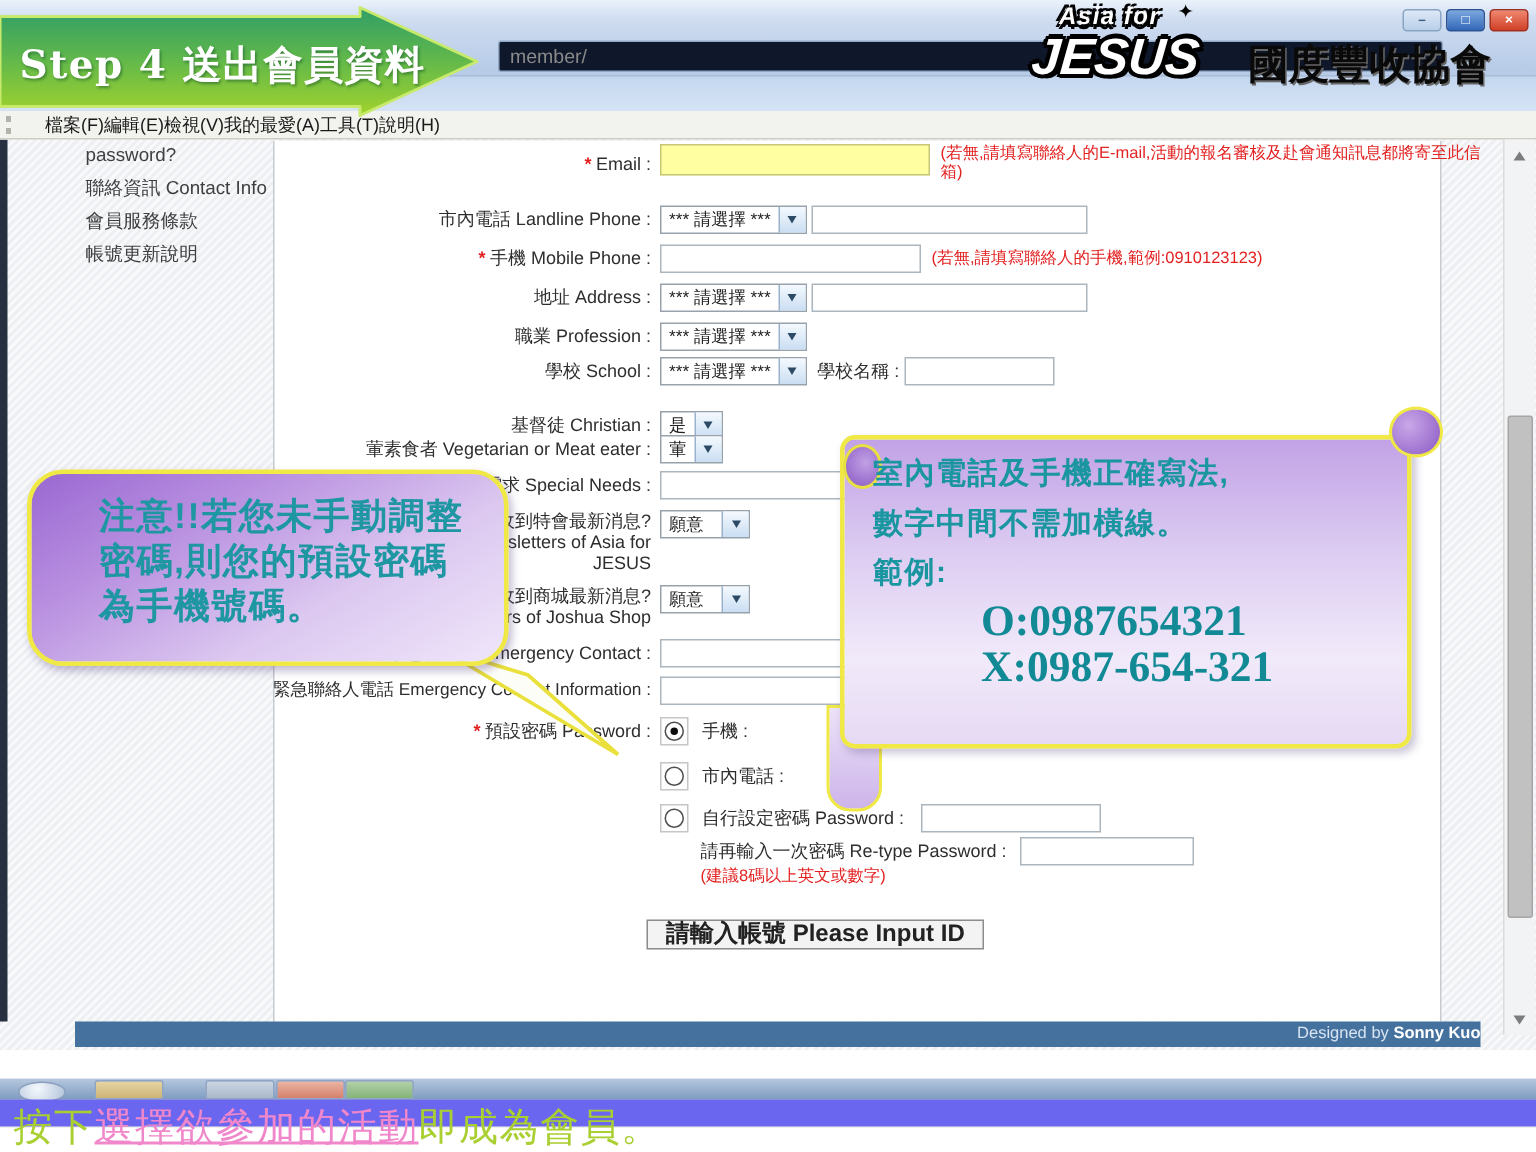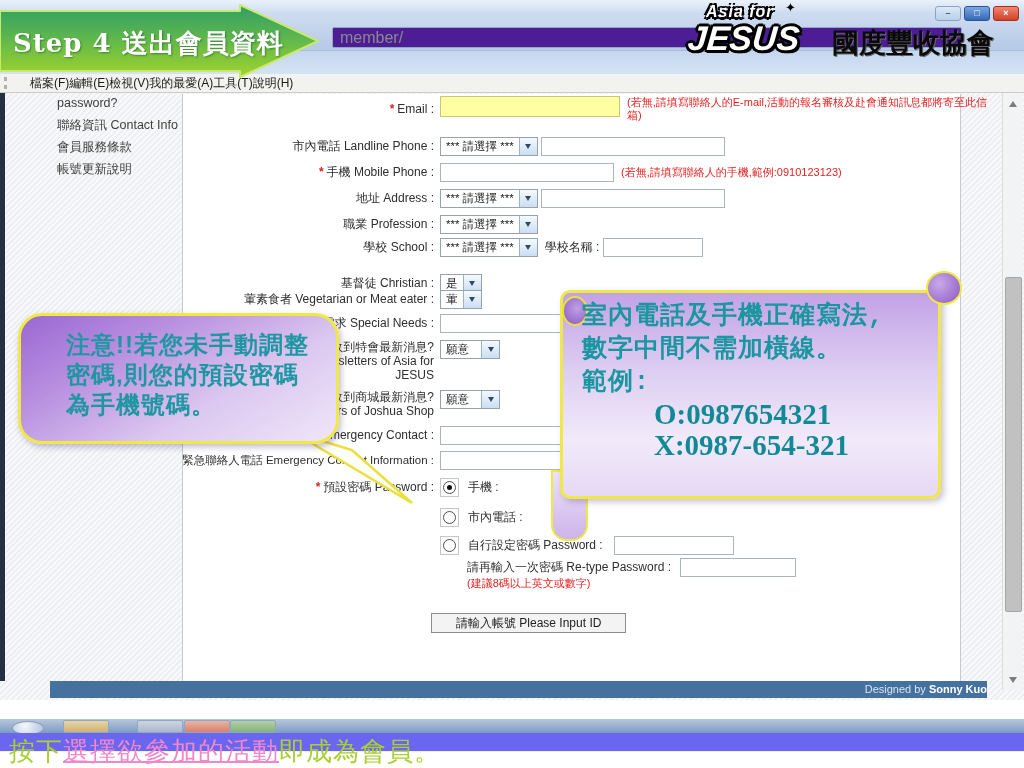--- a/index.html
+++ b/index.html
@@ -4,22 +4,22 @@
 <style>
   html,body{margin:0;padding:0;background:#888;}
   .slide{position:relative;width:1024px;height:768px;background:#fff;overflow:hidden;
          font-family:"Liberation Sans",sans-serif;}
 
   
   .chrome{position:absolute;top:0;left:0;width:1024px;height:74px;
           background:linear-gradient(#eaf2fb 0%,#cfdcf0 18%,#b8cce8 60%,#b4c9e6 100%);}
   .toolbar-line{position:absolute;top:50px;left:0;width:1024px;height:24px;
           background:linear-gradient(#c4d7ef,#d6e3f5);border-top:1px solid #a9bdd9;}
-  .addr{position:absolute;top:27px;left:332px;width:630px;height:21px;background:#4c1d95;
-        border:1px solid #90a8c6;border-radius:2px;font-size:16px;color:#8a8a8a;
+  .addr{position:absolute;top:27px;left:332px;width:630px;height:21px;background:#0f172a;
+        border:1px solid #90a8c6;border-radius:2px;font-size:13px;color:#8a8a8a;
         line-height:19px;padding-left:7px;box-sizing:border-box;z-index:5;}
   .win-btns{position:absolute;top:6px;right:5px;display:flex;gap:3px;z-index:45;}
   .wb{width:26px;height:15px;border-radius:3px;font-size:9px;line-height:13px;text-align:center;
       font-weight:bold;box-sizing:border-box;}
   .wb.min{background:linear-gradient(#dde9f7,#b9cfe8);border:1px solid #8aa4c4;color:#3a5a80;}
   .wb.res{background:linear-gradient(#7aa8e0,#3468b8);border:1px solid #2a5494;color:#fff;}
   .wb.close{background:linear-gradient(#f08870,#d04028);border:1px solid #a03020;color:#fff;}
 
   .menubar{position:absolute;top:74px;left:0;width:1024px;height:19px;background:#f2f2ee;
            border-bottom:1px solid #cdcdc5;display:flex;align-items:center;
@@ -53,22 +53,22 @@
   .sel-a::after{content:"";border-left:3.5px solid transparent;border-right:3.5px solid transparent;
          border-top:5px solid #2c4a66;}
   .radio{width:17px;height:17px;border:1px solid #c6c6c6;background:#fdfdfd;display:flex;
          align-items:center;justify-content:center;flex:none;cursor:pointer;}
   .radio .c{width:11px;height:11px;border:1px solid #4e4e4e;border-radius:50%;background:#fff;
          display:flex;align-items:center;justify-content:center;}
   .radio.checked .c::after{content:"";width:5px;height:5px;border-radius:50%;background:#0c0c0c;}
   .pwblock{position:absolute;left:257px;top:384px;font-size:12px;color:#2e2e2e;width:500px;}
   .pwrow{position:absolute;display:flex;align-items:center;gap:9px;}
   .rednote{position:absolute;color:#e32222;font-size:11px;}
-  .btn-id{position:absolute;left:248px;top:519px;height:20px;padding:0 24px;background:#f3f3f3;
-          border:1px solid #8c8c8c;font-size:12px;color:#222;line-height:18px;cursor:pointer;}
+  .btn-id{position:absolute;left:248px;top:519px;height:20px;padding:0 12px;background:#f3f3f3;
+          border:1px solid #8c8c8c;font-size:16px;color:#222;line-height:18px;cursor:pointer;font-weight:bold;}
 
   .sitefooter{position:absolute;top:681px;left:50px;width:937px;height:17px;background:#44719e;
           color:#d8e4f2;font-size:11px;text-align:right;line-height:17px;z-index:2;}
   .sitefooter b{color:#fff;}
 
   .scrollbar{position:absolute;top:93px;right:1px;width:20px;height:597px;background:#f2f3f5;
           border-left:1px solid #dcdcdc;z-index:4;}
   .sb-btn{position:absolute;left:0;width:20px;height:18px;display:flex;align-items:center;
           justify-content:center;cursor:pointer;}
   .sb-up{top:2px;}.sb-down{bottom:2px;}
@@ -129,21 +129,21 @@
           border:3px solid #efe845;border-radius:10px;box-sizing:border-box;z-index:32;
           background:linear-gradient(180deg,#c2a2e6 0%,#ddcdf2 38%,#f1eafa 72%,#e6d9f4 100%);
           box-shadow:3px 3px 6px rgba(80,60,120,.3);}
   .scroll-curl-r{position:absolute;left:926px;top:271px;width:36px;height:34px;border-radius:50%;
           background:radial-gradient(circle at 35% 35%,#c9a8e8,#8a58c4);
           border:2px solid #efe845;box-sizing:border-box;z-index:34;}
   .scroll-curl-l{position:absolute;left:562px;top:296px;width:26px;height:30px;border-radius:50%;
           background:radial-gradient(circle at 60% 40%,#c0a0e4,#8a58c4);
           border:2px solid #e8e040;box-sizing:border-box;z-index:34;}
   .scroll-text{position:absolute;left:582px;top:300px;z-index:35;color:#1a96a0;font-weight:bold;}
-  .scroll-line{font-size:25px;line-height:33px;letter-spacing:1px;font-family:Liberation Mono, monospace;}
+  .scroll-line{font-size:20px;line-height:33px;letter-spacing:1px;}
   .scroll-ex{font-family:"Liberation Serif",serif;font-size:29px;line-height:31px;
           padding-left:72px;color:#128a96;}
 </style>
 </head>
 <body>
 
 <div class="slide">
 
   <div class="chrome"></div>
   <div class="addr">member/</div>

